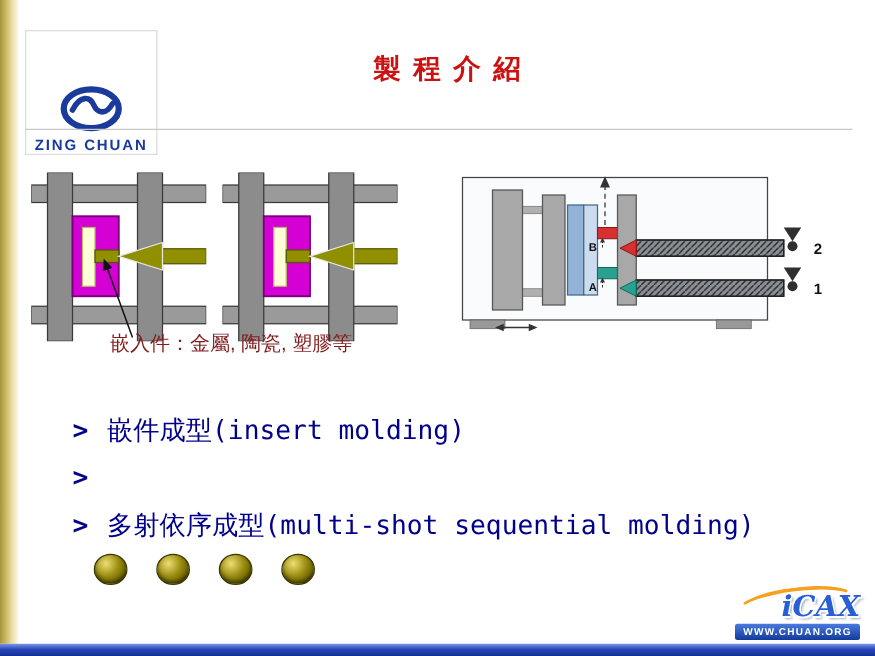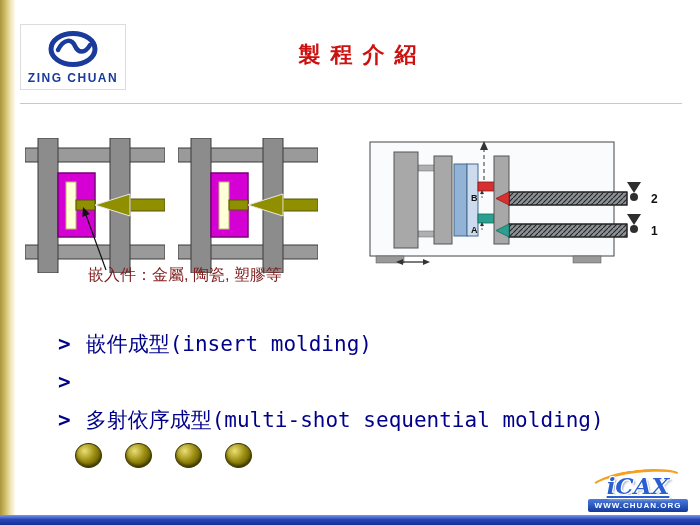--- a/index.html
+++ b/index.html
@@ -17,22 +17,22 @@
   *{margin:0;padding:0;box-sizing:border-box;}
   html,body{width:700px;height:525px;}
   body{font-family:"Liberation Sans",sans-serif;background:#fff;}
   .slide{position:relative;width:700px;height:525px;background:#ffffff;overflow:hidden;}
 
   .left-strip{position:absolute;left:0;top:0;width:15px;height:calc(100% - 10px);
     background:linear-gradient(to right,#a8953e 0%,var(--strip-gold) 30%,#eee4b4 70%,#fdfaf0 100%);}
   .bottom-bar{position:absolute;left:0;bottom:0;width:100%;height:10px;
     background:linear-gradient(to bottom,#7b97ea 0%,var(--bar-blue) 45%,#142e96 100%);}
 
-  .logo-box{position:absolute;left:20px;top:24px;width:106px;height:66px;background:#fff;
-    border:1px solid #dcdcdc;display:flex;flex-direction:column;align-items:center;justify-content:center;gap:3px;}
+  .logo-box{position:absolute;left:20px;top:24px;width:106px;height:100px;background:#fff;
+    border:1px solid #dcdcdc;display:flex;flex-direction:column;align-items:center;justify-content:flex-end;gap:3px;}
   .logo-text{font-size:12px;font-weight:bold;color:var(--logo-blue);letter-spacing:1.5px;}
 
   .title{position:absolute;left:15px;right:0;top:40px;text-align:center;
     font-family:"DejaVu Serif",serif;font-size:22px;font-weight:bold;color:var(--title-red);
     letter-spacing:10px;padding-left:10px;}
   .divider{position:absolute;top:103px;left:20px;right:18px;height:1px;background:#c8c8c8;}
 
   .mold{position:absolute;top:138px;width:140px;height:135px;}
   .mold1{left:25px;}
   .mold2{left:178px;}
@@ -50,22 +50,22 @@
   .orbs{position:absolute;left:75px;top:443px;display:flex;gap:23px;}
   .orb{width:27px;height:25px;border-radius:50%;cursor:pointer;border:1px solid #3a3600;
     background:radial-gradient(circle at 35% 30%,#ecdf74 0%,var(--orb-gold) 45%,#5f5800 80%,#3a3500 100%);
     box-shadow:inset 0 -2px 3px rgba(0,0,0,.45);}
 
   .icax{position:absolute;right:12px;bottom:13px;width:100px;cursor:pointer;}
   .icax-swoosh{position:absolute;left:2px;top:-4px;width:94px;height:26px;
     border:2px solid transparent;border-top:3px solid #f5a020;border-radius:50%;
     transform:rotate(-7deg);}
   .icax-brand{position:relative;font-family:"DejaVu Serif",serif;font-style:italic;font-weight:bold;
-    font-size:23px;line-height:24px;color:#2a5fd4;text-align:center;
-    text-shadow:1px 1px 0 #fff,-1px -1px 0 #fff,1px -1px 0 #fff,-1px 1px 0 #fff,2px 2px 2px #9ab;text-decoration:underline;}
+    font-size:23px;line-height:24px;color:#2a5fd4;text-align:right;
+    text-shadow:1px 1px 0 #fff,-1px -1px 0 #fff,1px -1px 0 #fff,-1px 1px 0 #fff,2px 2px 2px #9ab;}
   .icax-url{margin-top:1px;background:linear-gradient(to bottom,#4a7ae0,#123a9a);color:#fff;
     font-size:8px;font-weight:bold;letter-spacing:1px;text-align:center;padding:2px 0;border-radius:2px;}
 </style>
 </head>
 <body>
 
 <div class="slide">
 
   <div class="left-strip"></div>
 

